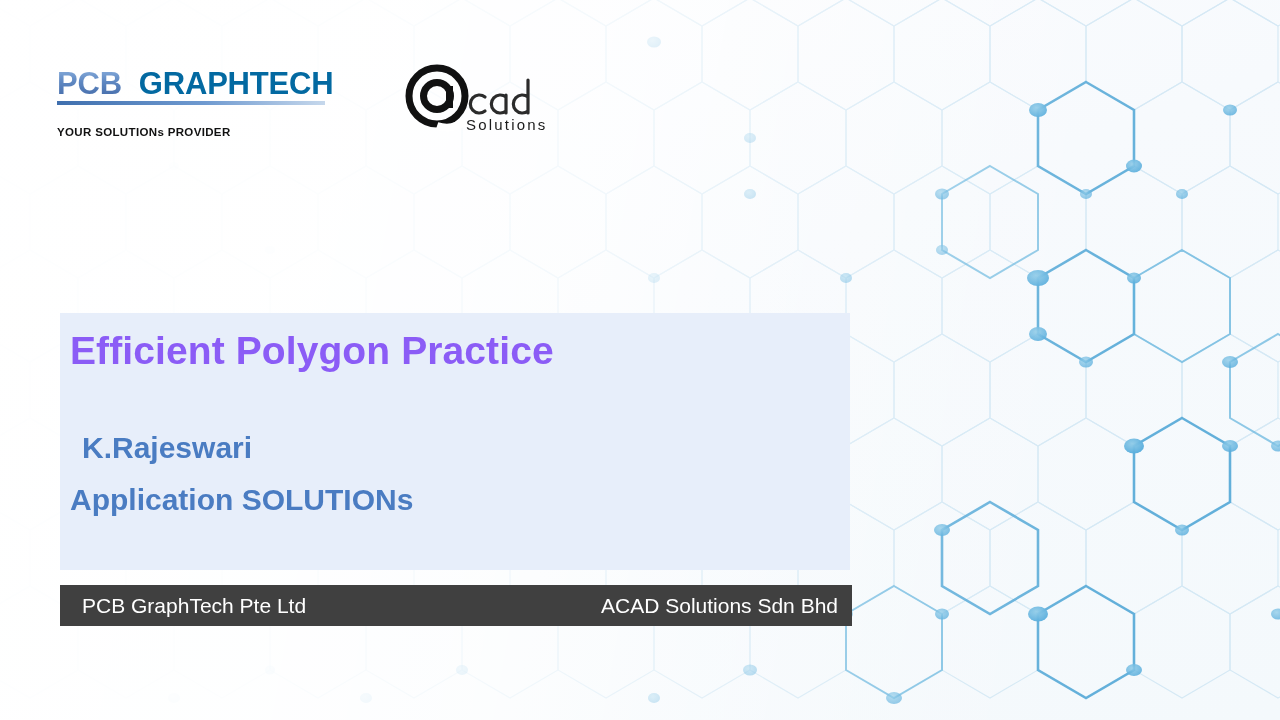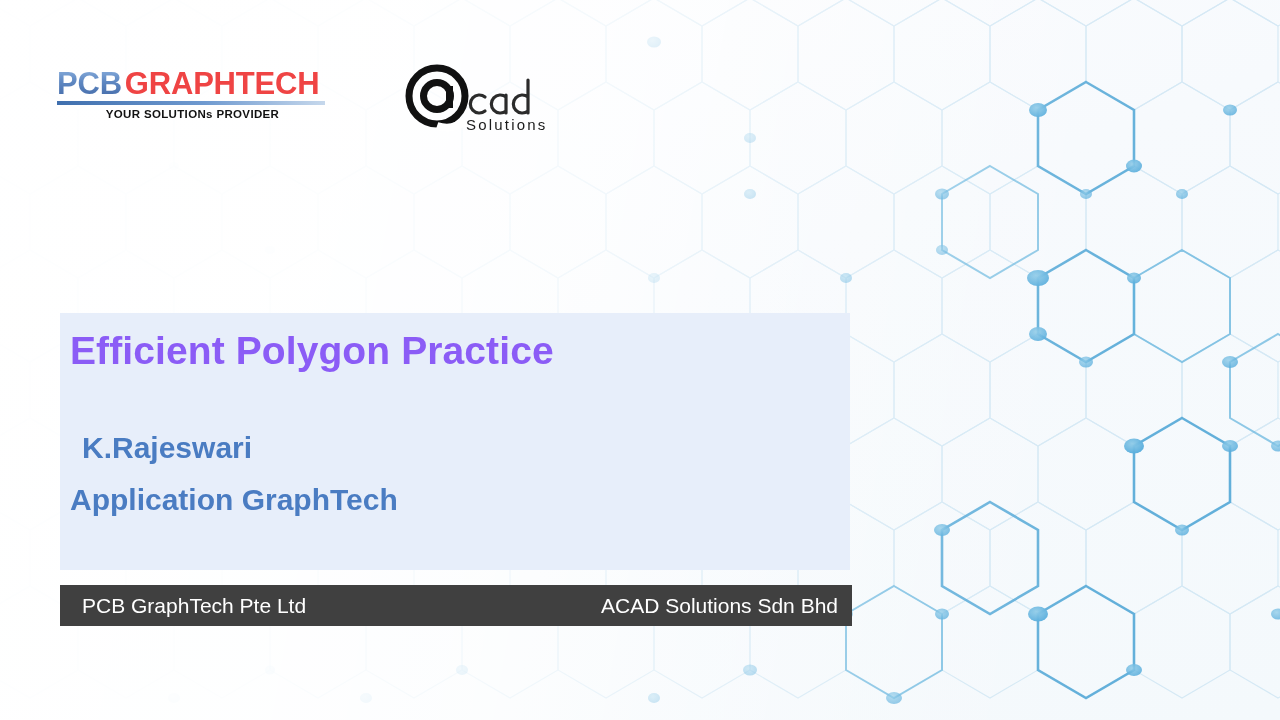--- a/index.html
+++ b/index.html
@@ -68,32 +68,32 @@
     white-space: nowrap;
   }
   .pcb-part {
     background: linear-gradient(180deg, #8fb4e0 0%, #5f88c2 45%, #3f66a4 100%);
     -webkit-background-clip: text;
     background-clip: text;
     color: transparent;
     margin-top: 7px;
   }
   .graphtech-part {
-    color: #ef4444;
-    margin-left: 3px;
+    color: #0369a1;
+    margin-left: 17px;
   }
   .pcb-rule {
     margin-top: 2px;
     height: 4px;
     width: 268px;
     background: linear-gradient(90deg, #3f6fae 0%, #6f9ad0 55%, #c6d8ec 100%);
   }
   .pcb-tagline {
-    margin-top: 3px;
-    text-align: center;
+    margin-top: 21px;
+    text-align: left;
     font-size: 11.5px;
     font-weight: bold;
     color: #111111;
     letter-spacing: 0.35px;
     padding-right: 1px;
   }
 
   #acad-logo {
     position: absolute;
     left: 402px;
@@ -421,21 +421,21 @@
           <path d="M 126 35 A 9 9 0 1 0 126 49 M 126 18 L 126 51"></path>
         </g>
         <text x="64" y="68" font-family="'Liberation Sans', sans-serif" font-size="15" letter-spacing="2.2" fill="#1a1a1a">Solutions</text>
       </svg>
     </div>
   </div>
 
   <div id="content-panel">
     <div id="slide-title">Efficient Polygon Practice</div>
     <div id="presenter-name">K.Rajeswari</div>
-    <div id="presenter-role">Application GraphTech</div>
+    <div id="presenter-role">Application SOLUTIONs</div>
   </div>
 
   <div id="footer-bar">
     <span id="footer-left" class="footer-text">PCB GraphTech Pte Ltd</span>
     <span id="footer-right" class="footer-text">ACAD Solutions Sdn Bhd</span>
   </div>
 
 </div>
 
 </body></html>

